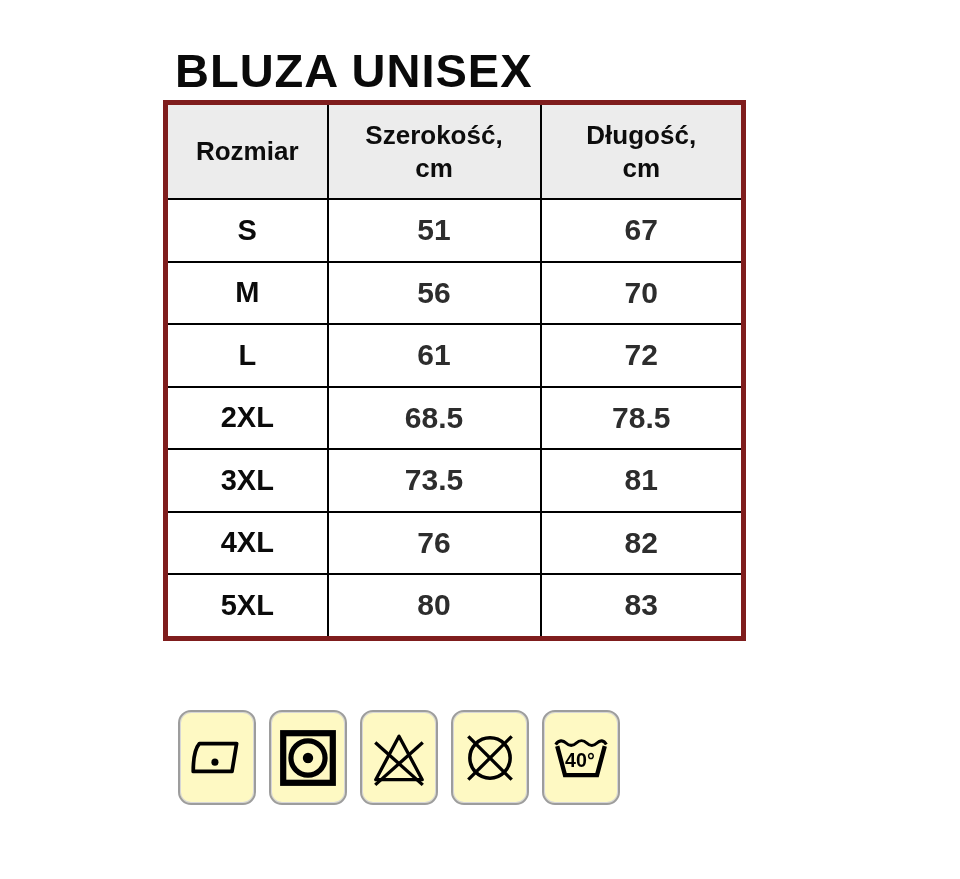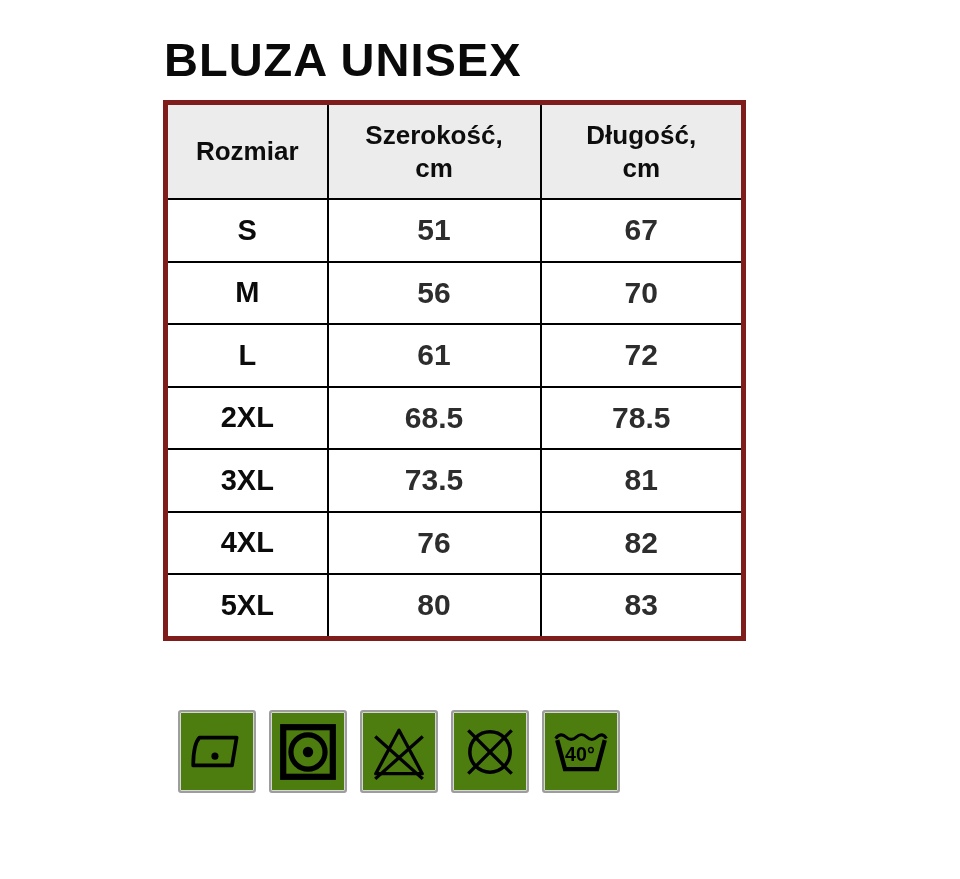--- a/index.html
+++ b/index.html
@@ -12,21 +12,21 @@
     width: 960px;
     height: 879px;
     background: #ffffff;
     overflow: hidden;
     font-family: "Liberation Sans", sans-serif;
   }
   .title {
     position: absolute;
     left: 164px;
     top: 36px;
-    margin: 0;
+    margin: 11px;
     font-size: 47px;
     font-weight: bold;
     color: #0a0a0a;
     letter-spacing: 1px;
     line-height: 1;
     white-space: nowrap;
   }
   table.size-table {
     position: absolute;
     left: 163px;
@@ -64,25 +64,25 @@
   }
   .care-row {
     position: absolute;
     left: 178px;
     top: 710px;
     display: flex;
     gap: 13px;
   }
   .care-box {
     width: 78px;
-    height: 83px;
+    height: 95px;
     box-sizing: border-box;
     border: 2px solid #9d9d9d;
-    border-radius: 3px;
-    background: #4d7c0f;
+    border-radius: 13px;
+    background: #fef9c3;
     display: flex;
     align-items: center;
     justify-content: center;
     box-shadow: inset 0 0 0 1px #d6d6d6;
   }
   .care-box svg {
     display: block;
   }
   .wash-temp-text {
     font-family: "Liberation Sans", sans-serif;

